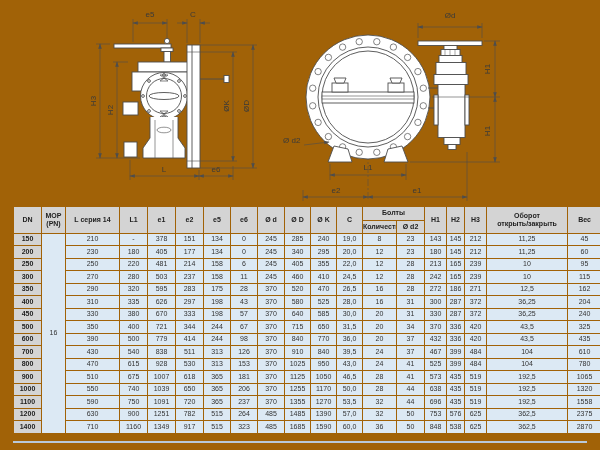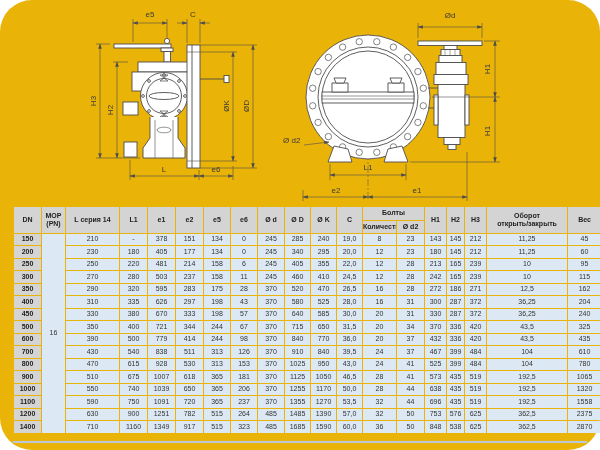--- a/index.html
+++ b/index.html
@@ -1,17 +1,17 @@
 <!DOCTYPE html>
 <html><head>
 <meta charset="utf-8">
 <style>
   html,body{margin:0;padding:0;background:#ffffff;width:600px;height:450px;overflow:hidden;
     font-family:"Liberation Sans","DejaVu Sans",sans-serif;}
-  .page{position:relative;width:600px;height:450px;background:#eab308;border-radius:32px;}
+  .page{position:relative;width:600px;height:450px;background:#a16207;}
   .drawings{position:absolute;left:0;top:0;width:600px;height:205px;}
   svg text{fill:#3a3a3a;font-family:"Liberation Sans","DejaVu Sans",sans-serif;font-size:8px;}
   .tblwrap{position:absolute;left:13px;top:206px;width:574px;}
   table.spec{border-collapse:separate;border-spacing:1px;width:574px;table-layout:fixed;}
   table.spec th, table.spec td{
     padding:0;text-align:center;vertical-align:middle;
     font-size:7px;line-height:1.15;color:#333;
     background:#dce9f4;height:11.5px;overflow:hidden;white-space:nowrap;}
   table.spec th{background:#d4d4d4;color:#222;font-weight:bold;font-size:7px;}
   table.spec td.dn{background:#d4d4d4;font-weight:bold;color:#222;}

